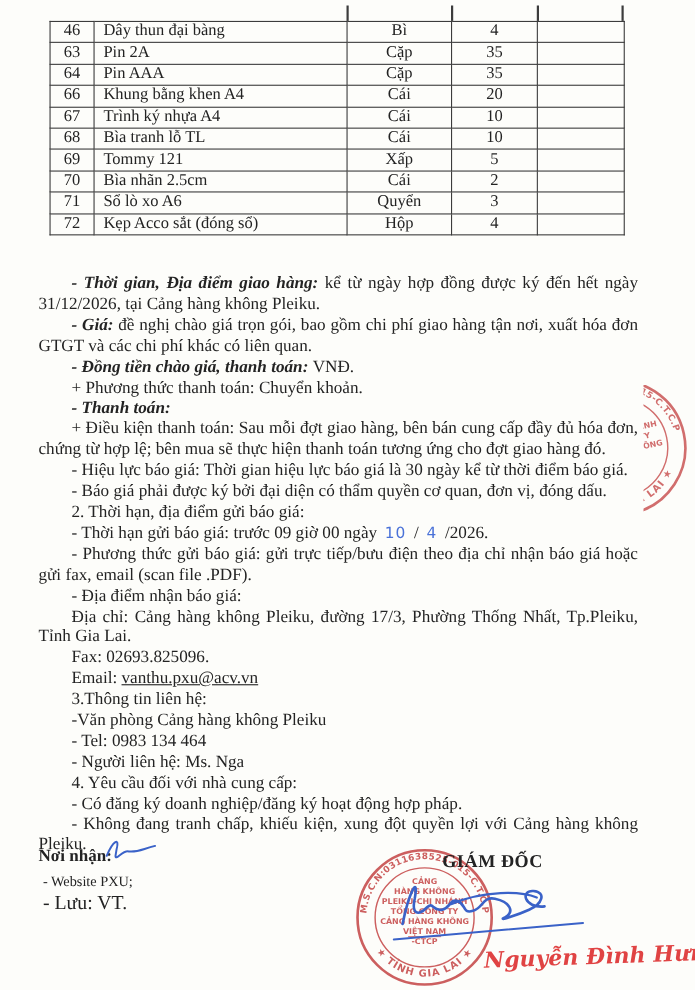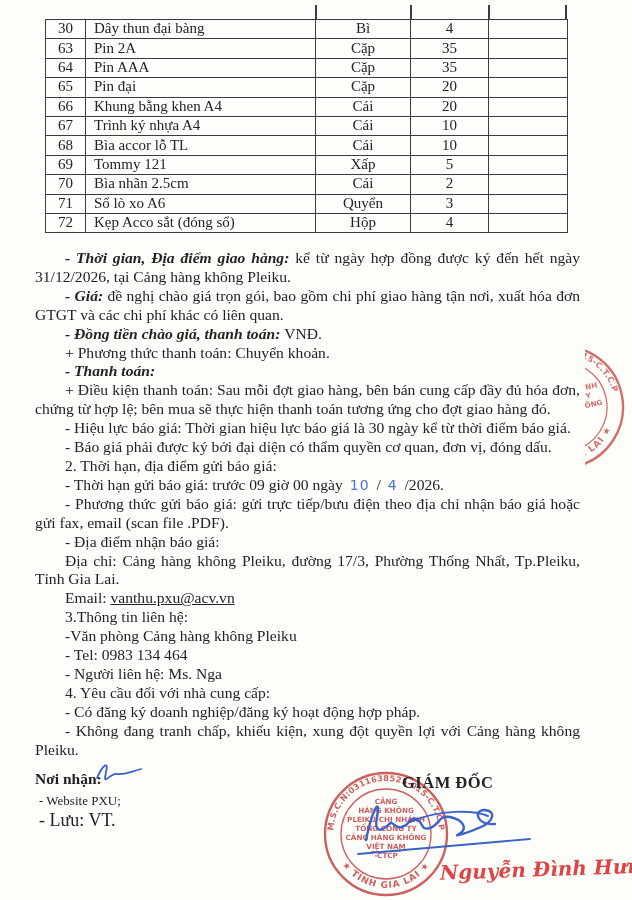--- a/index.html
+++ b/index.html
@@ -69,64 +69,57 @@
   <table class="suptable">
     <colgroup>
       <col style="width:40px">
         <col style="width:230px">
         <col style="width:95px">
       <col style="width:78px">
         <col style="width:79px">
     </colgroup>
     <tbody>
         <tr>
-          <td class="c0">30</td>
+          <td class="c0">46</td>
           <td class="c1">Dây thun đại bàng</td>
           <td class="c2">Bì</td>
           <td class="c3">4</td>
           <td class="c4"></td>
         </tr>
         <tr>
           <td class="c0">63</td>
           <td class="c1">Pin 2A</td>
           <td class="c2">Cặp</td>
           <td class="c3">35</td>
           <td class="c4"></td>
         </tr>
         <tr>
           <td class="c0">64</td>
           <td class="c1">Pin AAA</td>
           <td class="c2">Cặp</td>
           <td class="c3">35</td>
           <td class="c4"></td>
         </tr>
         <tr>
-          <td class="c0">65</td>
-          <td class="c1">Pin đại</td>
-          <td class="c2">Cặp</td>
-          <td class="c3">20</td>
-          <td class="c4"></td>
-        </tr>
-        <tr>
           <td class="c0">66</td>
           <td class="c1">Khung bằng khen A4</td>
           <td class="c2">Cái</td>
           <td class="c3">20</td>
           <td class="c4"></td>
         </tr>
         <tr>
           <td class="c0">67</td>
           <td class="c1">Trình ký nhựa A4</td>
           <td class="c2">Cái</td>
           <td class="c3">10</td>
           <td class="c4"></td>
         </tr>
         <tr>
           <td class="c0">68</td>
-          <td class="c1">Bìa accor lỗ TL</td>
+          <td class="c1">Bìa tranh lỗ TL</td>
           <td class="c2">Cái</td>
           <td class="c3">10</td>
           <td class="c4"></td>
         </tr>
         <tr>
           <td class="c0">69</td>
           <td class="c1">Tommy 121</td>
           <td class="c2">Xấp</td>
           <td class="c3">5</td>
           <td class="c4"></td>
@@ -162,20 +155,21 @@
       <p class=""><span class="r-n">+ Phương thức thanh toán: Chuyển khoản.</span></p>
       <p class=""><span class="r-bi">- Thanh toán:</span></p>
       <p class="jz"><span class="r-n">+ Điều kiện thanh toán: Sau mỗi đợt giao hàng, bên bán cung cấp đầy đủ hóa đơn, chứng từ hợp lệ; bên mua sẽ thực hiện thanh toán tương ứng cho đợt giao hàng đó.</span></p>
       <p class=""><span class="r-n">- Hiệu lực báo giá: Thời gian hiệu lực báo giá là 30 ngày kể từ thời điểm báo giá.</span></p>
       <p class=""><span class="r-n">- Báo giá phải được ký bởi đại diện có thẩm quyền cơ quan, đơn vị, đóng dấu.</span></p>
       <p class=""><span class="r-b">2. Thời hạn, địa điểm gửi báo giá:</span></p>
       <p class=""><span class="r-n">- Thời hạn gửi báo giá: trước 09 giờ 00 ngày </span><span class="r-ink">10</span><span class="r-n"> / </span><span class="r-ink">4</span><span class="r-n"> /2026.</span></p>
       <p class="jz"><span class="r-n">- Phương thức gửi báo giá: gửi trực tiếp/bưu điện theo địa chỉ nhận báo giá hoặc gửi fax, email (scan file .PDF).</span></p>
       <p class=""><span class="r-n">- Địa điểm nhận báo giá:</span></p>
       <p class="jz"><span class="r-n">Địa chỉ: Cảng hàng không Pleiku, đường 17/3, Phường Thống Nhất, Tp.Pleiku, Tỉnh Gia Lai.</span></p>
+      <p class=""><span class="r-n">Fax: 02693.825096.</span></p>
       <p class=""><span class="r-n">Email: </span><span class="r-u">vanthu.pxu@acv.vn</span></p>
       <p class=""><span class="r-b">3.Thông tin liên hệ:</span></p>
       <p class=""><span class="r-n">-Văn phòng Cảng hàng không Pleiku</span></p>
       <p class=""><span class="r-n">- Tel: 0983 134 464</span></p>
       <p class=""><span class="r-n">- Người liên hệ: Ms. Nga</span></p>
       <p class=""><span class="r-b">4. Yêu cầu đối với nhà cung cấp:</span></p>
       <p class=""><span class="r-n">- Có đăng ký doanh nghiệp/đăng ký hoạt động hợp pháp.</span></p>
       <p class="jz"><span class="r-n">- Không đang tranh chấp, khiếu kiện, xung đột quyền lợi với Cảng hàng không Pleiku.</span></p>
     </div>
 

